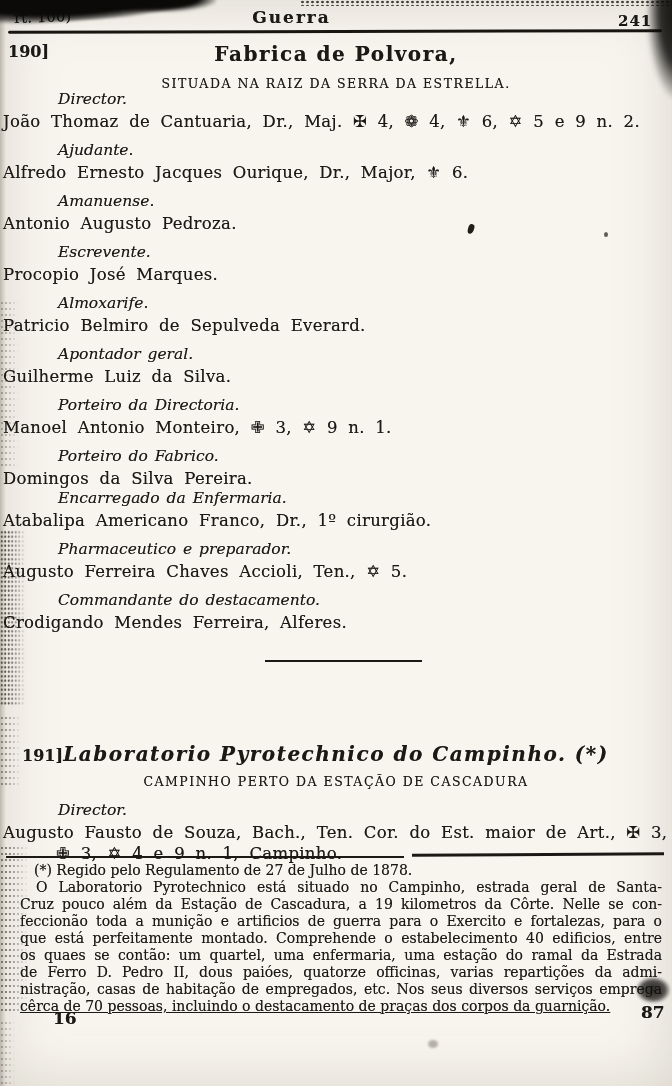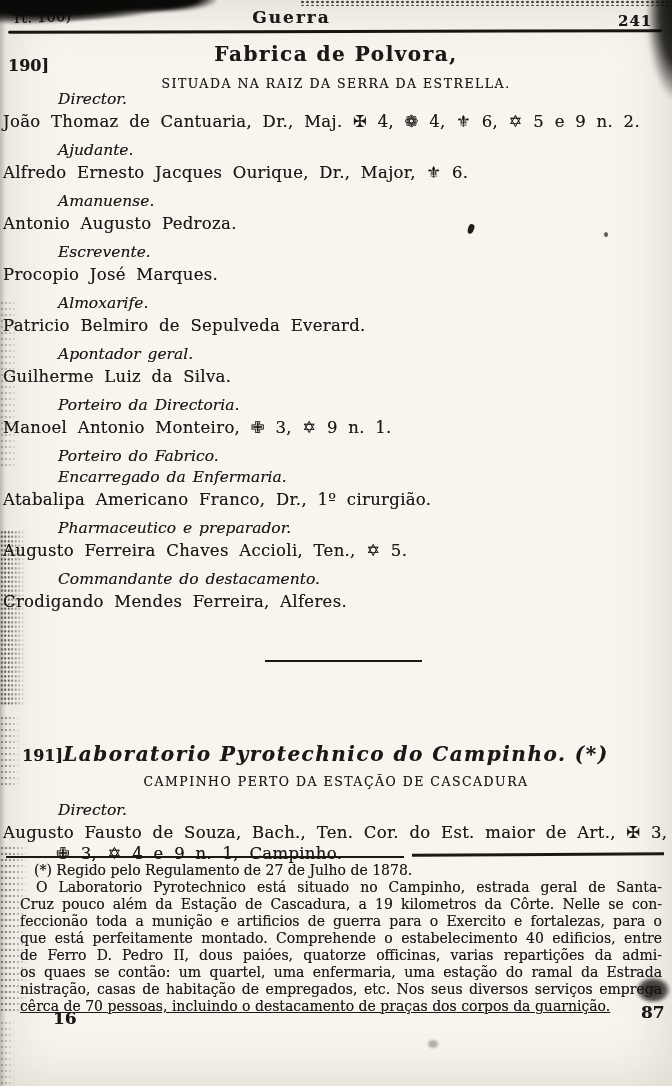--- a/index.html
+++ b/index.html
@@ -85,21 +85,21 @@
 </head>
 <body>
 
 <div class="page">
 
   <div class="abs hdr-left txt">rt. 100)</div>
   <div class="abs hdr-center txt">Guerra</div>
   <div class="abs hdr-right txt">241</div>
   <div class="abs hdr-rule"></div>
 
-  <div class="abs sec-num txt" style="left:8px;top:56px;">190]</div>
+  <div class="abs sec-num txt" style="left:8px;top:42px;">190]</div>
   <div class="abs sec-title txt" style="top:42px;">Fabrica de Polvora,</div>
   <div class="abs sec-sub txt" style="top:76px;">SITUADA NA RAIZ DA SERRA DA ESTRELLA.</div>
 
   <div class="abs entries">
     <div class="entry">
       <div class="role txt">Director.</div>
       <div class="pline txt">João Thomaz de Cantuaria, Dr., Maj. ✠ 4, ❁ 4, ⚜ 6, ✡ 5 e 9 n. 2.</div>
     </div>
     <div class="entry">
       <div class="role txt">Ajudante.</div>
@@ -120,20 +120,21 @@
     <div class="entry">
       <div class="role txt">Apontador geral.</div>
       <div class="pline txt">Guilherme Luiz da Silva.</div>
     </div>
     <div class="entry">
       <div class="role txt">Porteiro da Directoria.</div>
       <div class="pline txt">Manoel Antonio Monteiro, ✙ 3, ✡ 9 n. 1.</div>
     </div>
     <div class="entry tight">
       <div class="role txt">Porteiro do Fabrico.</div>
+      <div class="pline txt">Domingos da Silva Pereira.</div>
     </div>
     <div class="entry">
       <div class="role txt">Encarregado da Enfermaria.</div>
       <div class="pline txt">Atabalipa Americano Franco, Dr., 1º cirurgião.</div>
     </div>
     <div class="entry">
       <div class="role txt">Pharmaceutico e preparador.</div>
       <div class="pline txt">Augusto Ferreira Chaves Accioli, Ten., ✡ 5.</div>
     </div>
     <div class="entry">
@@ -156,22 +157,22 @@
   </div>
 
   <div class="abs fn-rule-l"></div>
   <div class="abs fn-rule-r"></div>
   <div class="abs footnote">
     <div class="fn-line first txt">(*)  Regido pelo Regulamento de 27 de Julho de 1878.</div>
     <div class="fn-line open txt">O Laboratorio Pyrotechnico está situado no Campinho, estrada geral de Santa-</div>
     <div class="fn-line txt">Cruz pouco além da Estação de Cascadura, a 19 kilometros da Côrte. Nelle se con-</div>
     <div class="fn-line txt">feccionão toda a munição e artificios de guerra para o Exercito e fortalezas, para o</div>
     <div class="fn-line txt">que está perfeitamente montado. Comprehende o estabelecimento 40 edificios, entre</div>
+    <div class="fn-line txt">os quaes se contão: um quartel, uma enfermaria, uma estação do ramal da Estrada</div>
     <div class="fn-line txt">de Ferro D. Pedro II, dous paióes, quatorze officinas, varias repartições da admi-</div>
-    <div class="fn-line txt">os quaes se contão: um quartel, uma enfermaria, uma estação do ramal da Estrada</div>
     <div class="fn-line txt">nistração, casas de habitação de empregados, etc. Nos seus diversos serviços emprega</div>
     <div class="fn-line last txt">cêrca de 70 pessoas, incluindo o destacamento de praças dos corpos da guarnição.</div>
   </div>
 
   <div class="abs pgnum pg-l txt">16</div>
   <div class="abs pgnum pg-r txt">87</div>
 
   <div class="abs art blob-tl"></div>
   <div class="abs art blob-tl2"></div>
   <div class="abs art corner-tr"></div>

